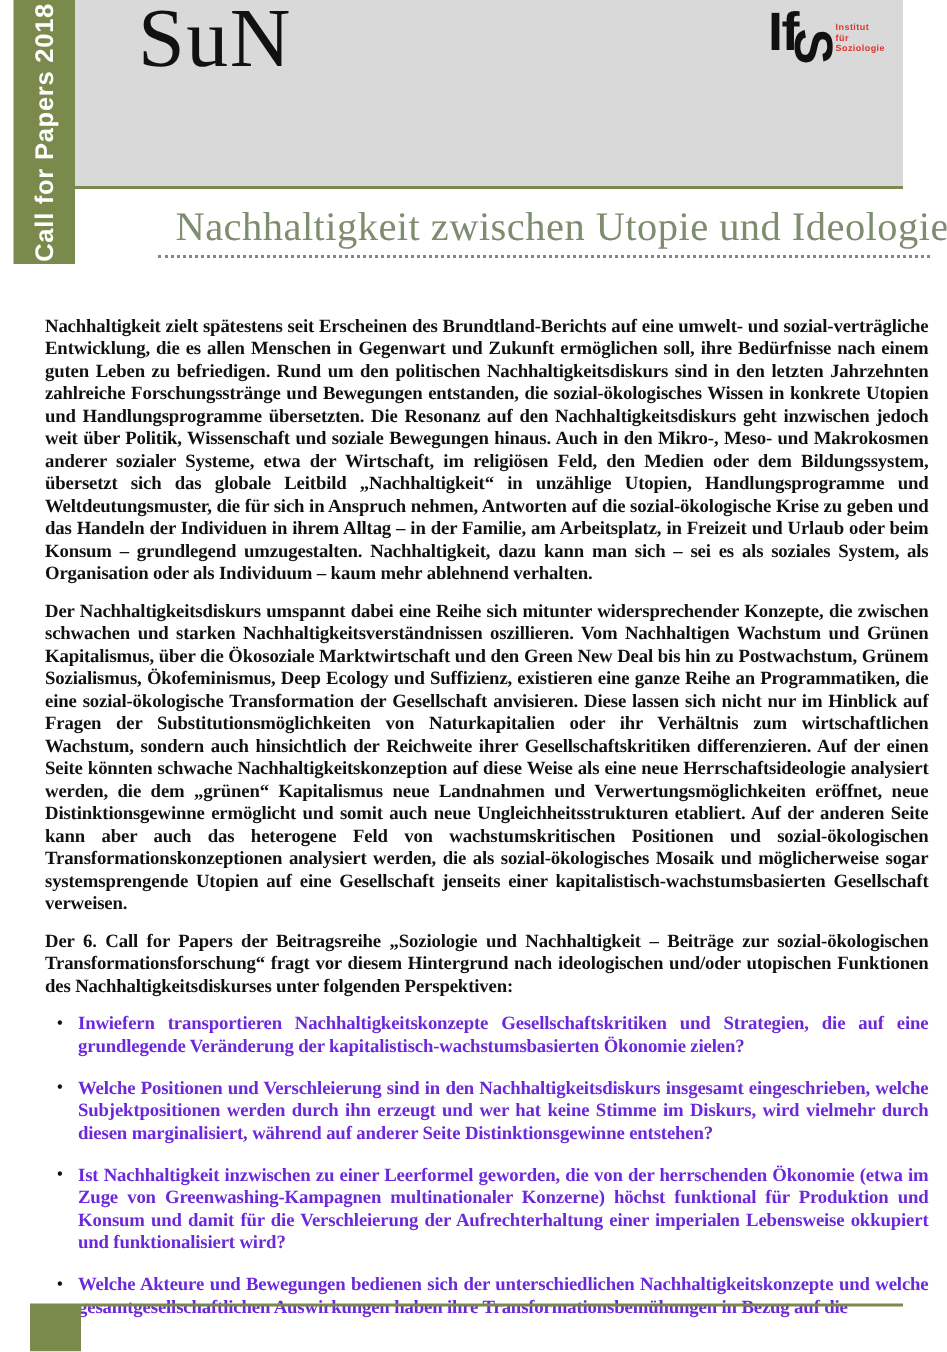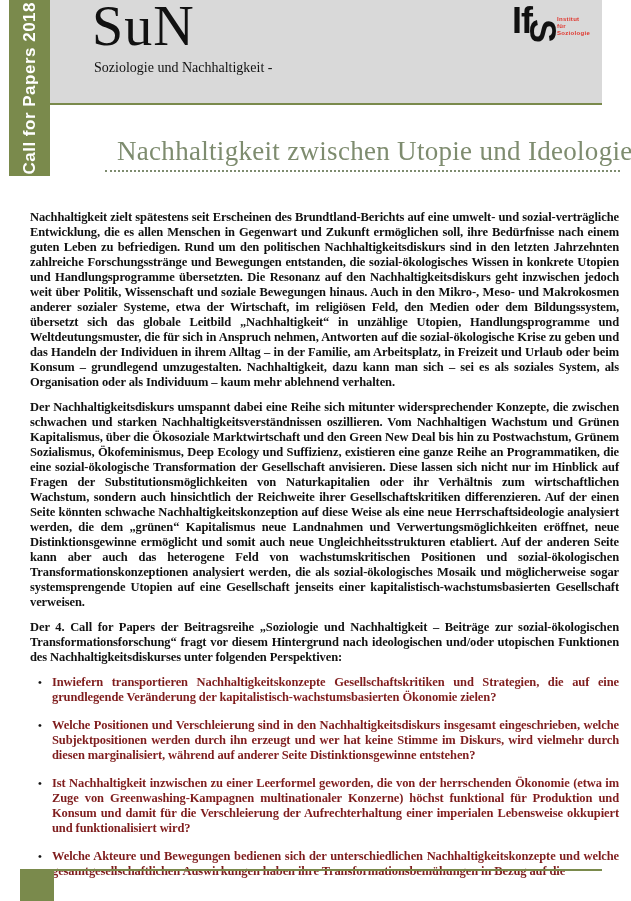--- a/index.html
+++ b/index.html
@@ -20,21 +20,21 @@
   }
   .side-band .label {
     writing-mode: vertical-rl; transform: rotate(180deg);
     font-family: "Liberation Sans", sans-serif;
     font-weight: bold; font-size: 17px; letter-spacing: 0.5px;
     color: #ffffff; white-space: nowrap;
   }
 
   
   .masthead {
-    position: absolute; left: 50px; top: 0; width: 552px; height: 105px;
+    position: absolute; left: 50px; top: 0; width: 552px; height: 126px;
     background: #d9d9d9; border-bottom: 2px solid #7a8a4c;
   }
   .masthead .logo {
     position: absolute; left: 42px; top: -6px;
     font-size: 56px; font-weight: normal; color: #111111;
     letter-spacing: 1px;
   }
   .masthead .subtitle {
     position: absolute; left: 44px; top: 60px;
     font-size: 14px; line-height: 15px; color: #111111;
@@ -81,21 +81,21 @@
     letter-spacing: -0.1px; margin-bottom: 10px; color: #111111;
   }
   .bullet-list { margin-top: 6px; }
   .bullet-row { display: flex; margin-bottom: 13px; }
   .bullet-marker {
     width: 22px; flex: 0 0 22px; padding-left: 8px;
     font-size: 11px; line-height: 15px; color: #111111;
   }
   .bullet-text {
     flex: 1; font-size: 12.5px; line-height: 15px; text-align: justify;
-    letter-spacing: -0.1px; color: #7f1d1d;
+    letter-spacing: -0.1px; color: #6d28d9;
   }
 
   
   .footer-square {
     position: absolute; left: 20px; top: 869px; width: 34px; height: 32px;
     background: #7a8a4c;
   }
   .footer-rule {
     position: absolute; left: 54px; top: 869px; width: 548px; height: 2px;
     background: #7a8a4c;
@@ -106,21 +106,20 @@
 
 <div class="page">
 
   <div class="side-band">
     <span class="label">Call for Papers 2018</span>
   </div>
 
   <div class="masthead">
     <div class="logo">SuN</div>
     <div class="subtitle">
-      <div>Soziologie und Nachhaltigkeit -</div>
     </div>
     <div class="inst-logo">
       <span class="black-mark">
         <span class="if">If</span>
         <span class="s-rot">S</span>
       </span>
       <span class="caption">
         <div>Institut</div>
         <div>für</div>
         <div>Soziologie</div>
@@ -128,21 +127,21 @@
     </div>
   </div>
 
   <div class="doc-title">Nachhaltigkeit zwischen Utopie und Ideologie</div>
   <div class="title-dotted-rule"></div>
 
   <div class="body-copy">
     <div>
         <p class="para">Nachhaltigkeit zielt spätestens seit Erscheinen des Brundtland-Berichts auf eine umwelt- und sozial-verträgliche Entwicklung, die es allen Menschen in Gegenwart und Zukunft ermöglichen soll, ihre Bedürfnisse nach einem guten Leben zu befriedigen. Rund um den politischen Nachhaltigkeitsdiskurs sind in den letzten Jahrzehnten zahlreiche Forschungsstränge und Bewegungen entstanden, die sozial-ökologisches Wissen in konkrete Utopien und Handlungsprogramme übersetzten. Die Resonanz auf den Nachhaltigkeitsdiskurs geht inzwischen jedoch weit über Politik, Wissenschaft und soziale Bewegungen hinaus. Auch in den Mikro-, Meso- und Makrokosmen anderer sozialer Systeme, etwa der Wirtschaft, im religiösen Feld, den Medien oder dem Bildungssystem, übersetzt sich das globale Leitbild „Nachhaltigkeit“ in unzählige Utopien, Handlungsprogramme und Weltdeutungsmuster, die für sich in Anspruch nehmen, Antworten auf die sozial-ökologische Krise zu geben und das Handeln der Individuen in ihrem Alltag – in der Familie, am Arbeitsplatz, in Freizeit und Urlaub oder beim Konsum – grundlegend umzugestalten. Nachhaltigkeit, dazu kann man sich – sei es als soziales System, als Organisation oder als Individuum –  kaum mehr ablehnend verhalten.</p>
         <p class="para">Der Nachhaltigkeitsdiskurs umspannt dabei eine Reihe sich mitunter widersprechender Konzepte, die zwischen schwachen und starken Nachhaltigkeitsverständnissen oszillieren. Vom Nachhaltigen Wachstum und Grünen Kapitalismus, über die Ökosoziale Marktwirtschaft und den Green New Deal bis hin zu Postwachstum, Grünem Sozialismus, Ökofeminismus, Deep Ecology und Suffizienz, existieren eine ganze Reihe an Programmatiken, die eine sozial-ökologische Transformation der Gesellschaft anvisieren. Diese lassen sich nicht nur im Hinblick auf Fragen der Substitutionsmöglichkeiten von Naturkapitalien oder ihr Verhältnis zum wirtschaftlichen Wachstum, sondern auch hinsichtlich der Reichweite ihrer Gesellschaftskritiken differenzieren. Auf der einen Seite könnten schwache Nachhaltigkeitskonzeption auf diese Weise als eine neue Herrschaftsideologie analysiert werden, die dem „grünen“ Kapitalismus neue Landnahmen und Verwertungsmöglichkeiten eröffnet, neue Distinktionsgewinne ermöglicht und somit auch neue Ungleichheitsstrukturen etabliert. Auf der anderen Seite kann aber auch das heterogene Feld von wachstumskritischen Positionen und sozial-ökologischen Transformationskonzeptionen analysiert werden, die als sozial-ökologisches Mosaik und möglicherweise sogar systemsprengende Utopien auf eine Gesellschaft jenseits einer kapitalistisch-wachstumsbasierten Gesellschaft verweisen.</p>
-        <p class="para">Der 4. Call for Papers der Beitragsreihe „Soziologie und Nachhaltigkeit – Beiträge zur sozial-ökologischen Transformationsforschung“ fragt vor diesem Hintergrund nach ideologischen und/oder utopischen Funktionen des Nachhaltigkeitsdiskurses unter folgenden Perspektiven:</p>
+        <p class="para">Der 6. Call for Papers der Beitragsreihe „Soziologie und Nachhaltigkeit – Beiträge zur sozial-ökologischen Transformationsforschung“ fragt vor diesem Hintergrund nach ideologischen und/oder utopischen Funktionen des Nachhaltigkeitsdiskurses unter folgenden Perspektiven:</p>
       </div>
     <div class="bullet-list">
         <div class="bullet-row">
         <span class="bullet-marker">•</span>
         <span class="bullet-text">Inwiefern transportieren Nachhaltigkeitskonzepte Gesellschaftskritiken und Strategien, die auf eine grundlegende Veränderung der kapitalistisch-wachstumsbasierten Ökonomie zielen?</span>
       </div>
         <div class="bullet-row">
         <span class="bullet-marker">•</span>
         <span class="bullet-text">Welche Positionen und Verschleierung sind in den Nachhaltigkeitsdiskurs insgesamt eingeschrieben, welche Subjektpositionen werden durch ihn erzeugt und wer hat keine Stimme im Diskurs, wird vielmehr durch diesen marginalisiert, während auf anderer Seite Distinktionsgewinne entstehen?</span>
       </div>

